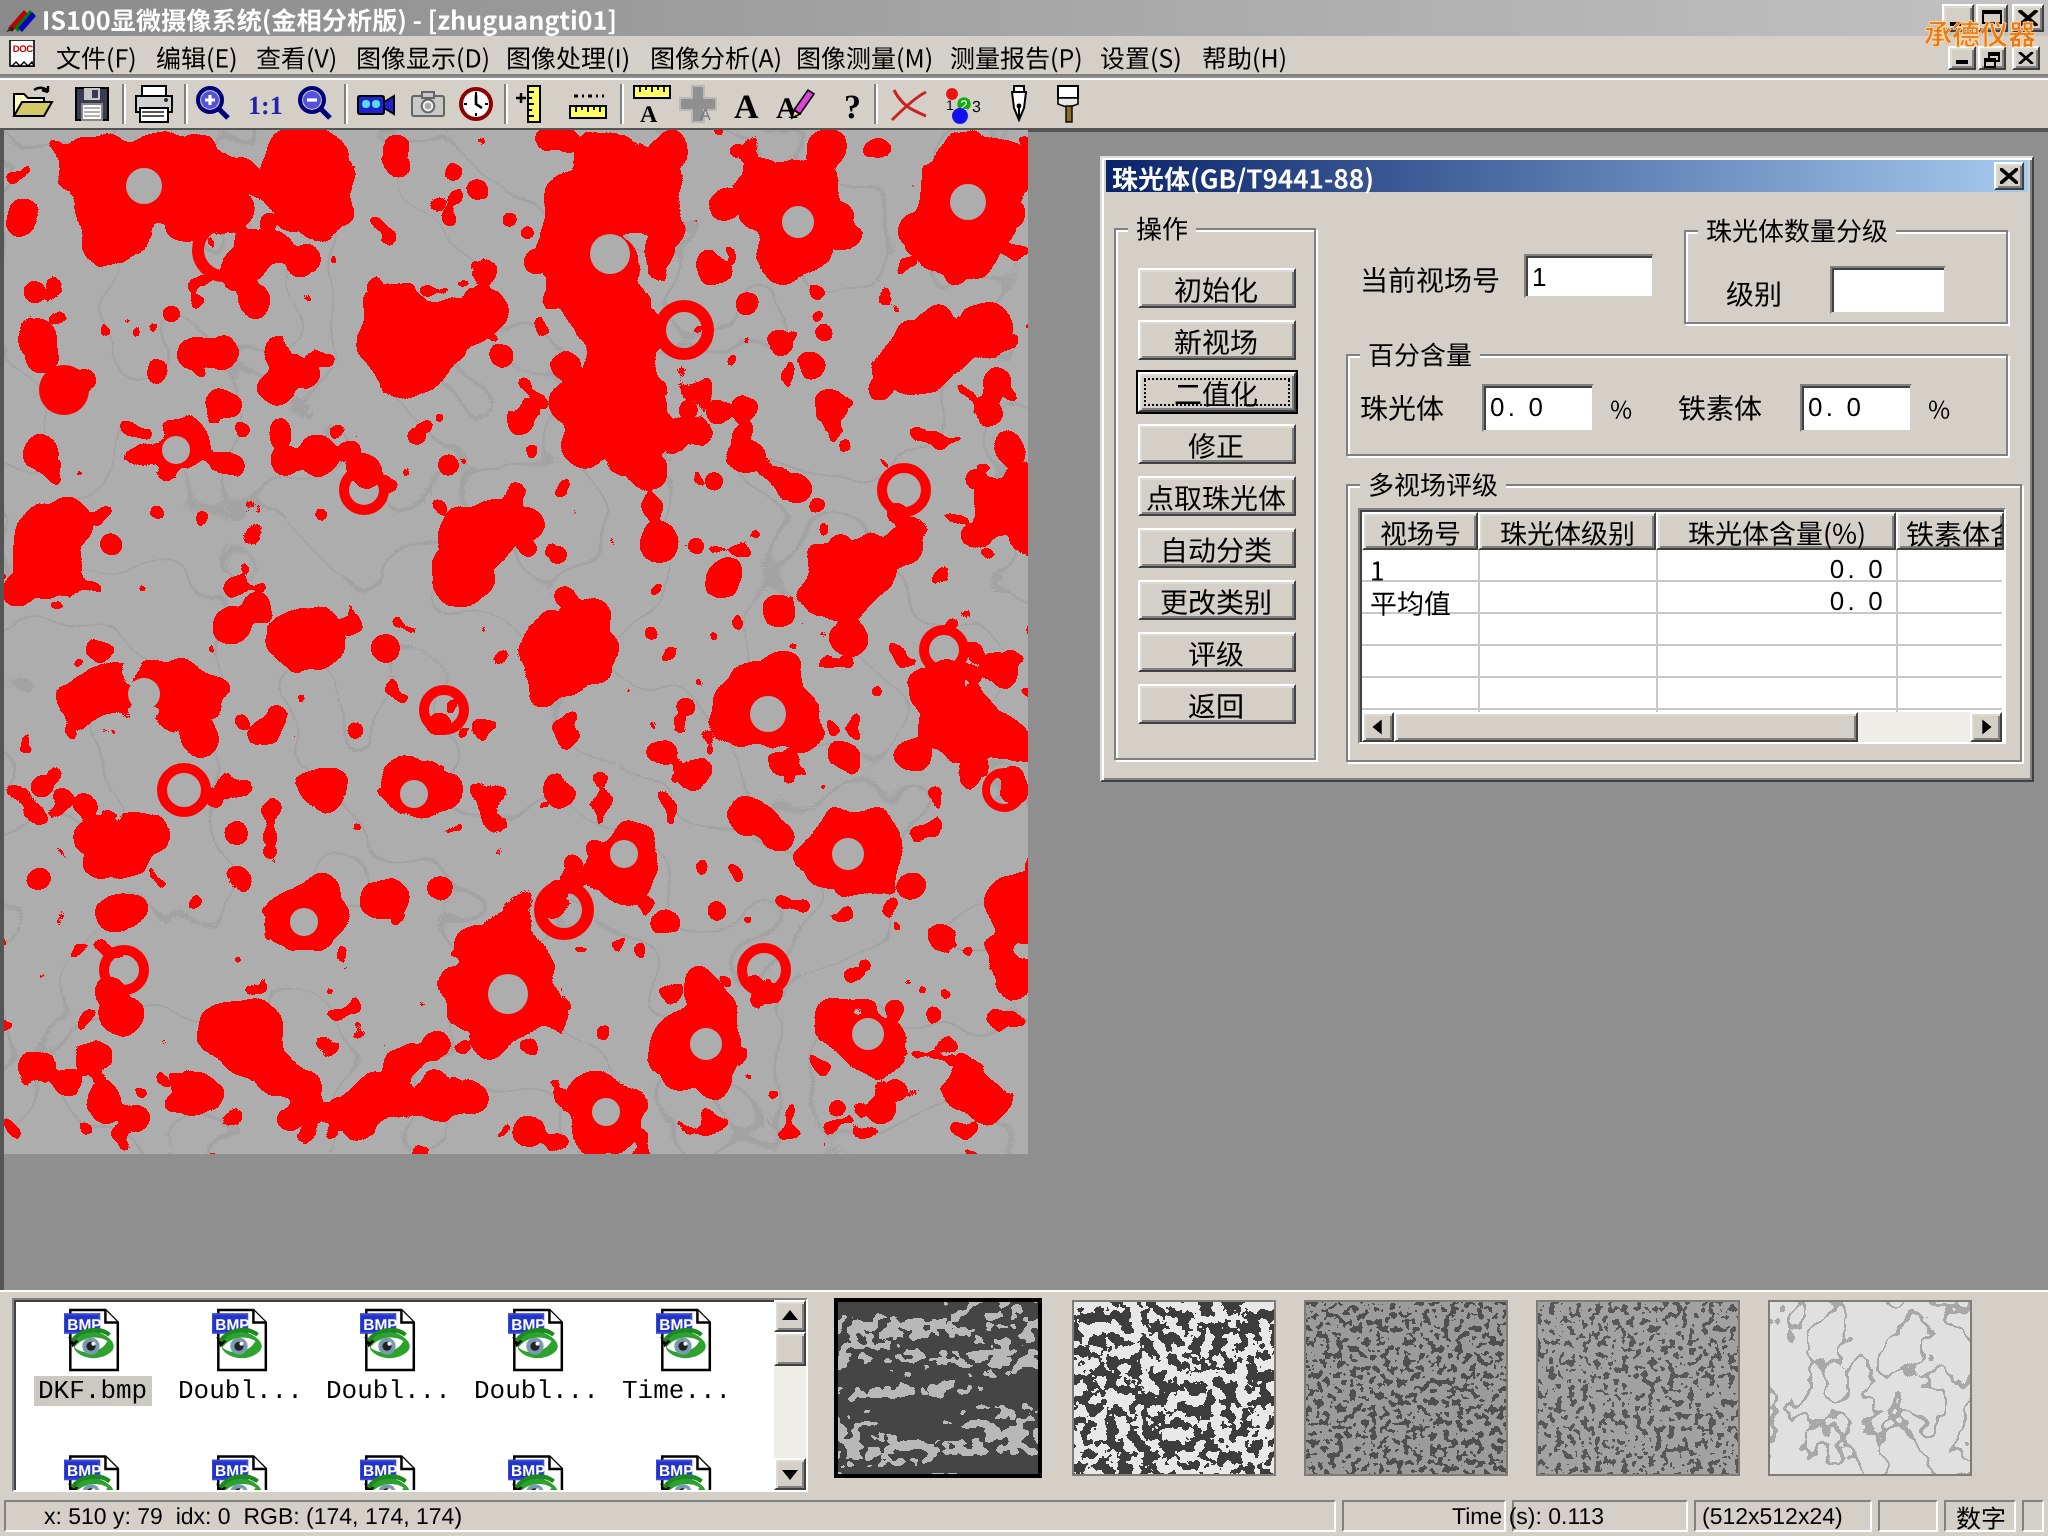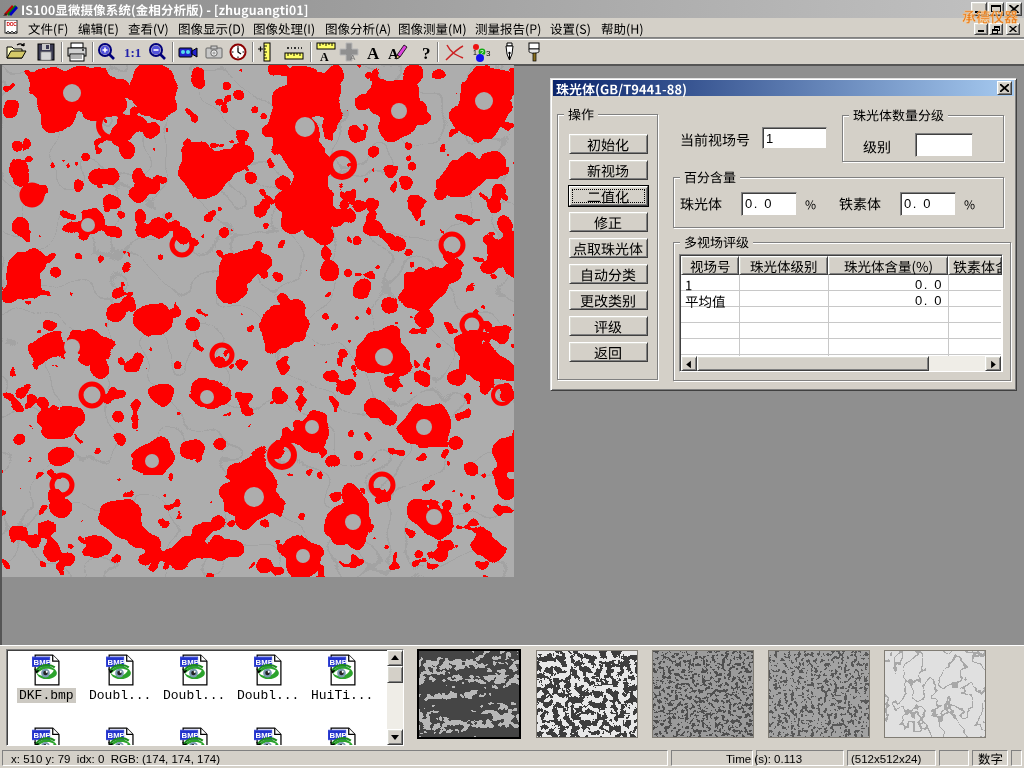--- a/index.html
+++ b/index.html
@@ -757,21 +757,21 @@
 <svg class="abs" style="left:254px;top:654px" width="28" height="32" viewBox="0 0 27 31">
     <use href="#bmpic"></use>
   </svg>
 <div class="abs" style="left:235px;top:688px;padding:0 2px;font-family:'Liberation Mono',monospace;font-size:13px;color:#000">Doubl...</div>
 <svg class="abs" style="left:254px;top:727px" width="28" height="18" viewBox="0 0 27 17">
     <use href="#bmpic"></use>
   </svg>
 <svg class="abs" style="left:328px;top:654px" width="28" height="32" viewBox="0 0 27 31">
     <use href="#bmpic"></use>
   </svg>
-<div class="abs" style="left:309px;top:688px;padding:0 2px;font-family:'Liberation Mono',monospace;font-size:13px;color:#000">HuiTi...</div>
+<div class="abs" style="left:309px;top:688px;padding:0 2px;font-family:'Liberation Mono',monospace;font-size:13px;color:#000">Time...</div>
 <svg class="abs" style="left:328px;top:727px" width="28" height="18" viewBox="0 0 27 17">
     <use href="#bmpic"></use>
   </svg>
 <div class="abs" style="left:387px;top:650px;width:16px;height:95px;background:#efede7"></div>
 <div class="abs btn" style="left:387px;top:650px;width:16px;height:16px"><svg width="14" height="14" viewBox="0 0 14 14">
       <path d="M3 9 L7 4 L11 9 Z" fill="#000"></path>
     </svg></div>
 <div class="abs btn" style="left:387px;top:666px;width:16px;height:17px"></div>
 <div class="abs btn" style="left:387px;top:729px;width:16px;height:16px"><svg width="14" height="14" viewBox="0 0 14 14">
       <path d="M3 5 L7 10 L11 5 Z" fill="#000"></path>
@@ -866,17 +866,17 @@
     <rect x="0.5" y="0.5" width="101" height="87" fill="none" stroke="#807c74"></rect>
   </svg>
 <div class="abs" style="left:0;top:748px;width:1024px;height:20px;background:#d4d0c8"></div>
 <div class="abs panel" style="left:2px;top:750px;width:666px;height:16px"></div>
 <div class="abs panel" style="left:671px;top:750px;width:82px;height:16px"></div>
 <div class="abs panel" style="left:756px;top:750px;width:88px;height:16px"></div>
 <div class="abs panel" style="left:847px;top:750px;width:89px;height:16px"></div>
 <div class="abs panel" style="left:939px;top:750px;width:30px;height:16px"></div>
 <div class="abs panel" style="left:972px;top:750px;width:36px;height:16px"></div>
 <div class="abs panel" style="left:1011px;top:750px;width:11px;height:16px"></div>
-<div class="abs" style="left:11px;top:753px;font-size:11.5px;color:#000">x: 510 y: 79&nbsp;&nbsp;idx: 0&nbsp;&nbsp;RGB: (174, 174, 174)</div>
+<div class="abs" style="left:22px;top:753px;font-size:11.5px;color:#000">x: 510 y: 79&nbsp;&nbsp;idx: 0&nbsp;&nbsp;RGB: (174, 174, 174)</div>
 <div class="abs" style="left:726px;top:753px;font-size:11.5px;color:#000">Time (s): 0.113</div>
 <div class="abs" style="left:851px;top:753px;font-size:11.5px;color:#000">(512x512x24)</div>
 <svg style="position:absolute;left:978px;top:751px;overflow:visible" width="27" height="17">
     <path transform="translate(0,12.8)" d="M5.5 -10.3C5.3 -9.8 4.9 -9.0 4.6 -8.6L5.2 -8.3C5.5 -8.7 6.0 -9.3 6.3 -9.9ZM1.1 -9.9C1.4 -9.4 1.8 -8.7 1.9 -8.3L2.6 -8.6C2.5 -9.0 2.1 -9.7 1.8 -10.2ZM5.1 -3.2C4.8 -2.6 4.4 -2.1 4.0 -1.6C3.5 -1.8 3.0 -2.1 2.5 -2.2C2.7 -2.6 2.9 -2.9 3.1 -3.2ZM1.4 -1.9C2.0 -1.7 2.7 -1.4 3.3 -1.0C2.5 -0.5 1.5 -0.1 0.5 0.2C0.7 0.4 0.9 0.7 1.0 0.9C2.1 0.6 3.2 0.1 4.1 -0.6C4.5 -0.4 4.9 -0.1 5.2 0.1L5.8 -0.5C5.5 -0.7 5.1 -1.0 4.7 -1.2C5.4 -1.9 5.9 -2.8 6.2 -3.9L5.7 -4.1L5.5 -4.0H3.5L3.8 -4.7L2.9 -4.8C2.8 -4.6 2.7 -4.3 2.6 -4.0H0.9V-3.2H2.2C1.9 -2.8 1.6 -2.3 1.4 -1.9ZM3.2 -10.5V-8.2H0.6V-7.4H2.9C2.3 -6.6 1.4 -5.8 0.5 -5.4C0.7 -5.3 0.9 -4.9 1.0 -4.7C1.8 -5.1 2.6 -5.8 3.2 -6.6V-5.1H4.1V-6.8C4.7 -6.3 5.5 -5.7 5.8 -5.4L6.3 -6.1C6.0 -6.3 4.9 -7.0 4.3 -7.4H6.6V-8.2H4.1V-10.5ZM7.9 -10.4C7.6 -8.2 7.0 -6.1 6.0 -4.8C6.2 -4.7 6.6 -4.4 6.7 -4.2C7.1 -4.7 7.3 -5.2 7.6 -5.8C7.9 -4.6 8.2 -3.5 8.7 -2.5C8.0 -1.3 7.0 -0.4 5.6 0.3C5.8 0.5 6.1 0.8 6.2 1.0C7.4 0.4 8.4 -0.5 9.1 -1.6C9.8 -0.6 10.5 0.3 11.5 0.9C11.7 0.7 11.9 0.3 12.2 0.2C11.1 -0.4 10.3 -1.3 9.6 -2.5C10.3 -3.8 10.7 -5.3 11.0 -7.2H11.9V-8.1H8.3C8.5 -8.8 8.6 -9.5 8.7 -10.3ZM10.1 -7.2C9.9 -5.8 9.6 -4.5 9.2 -3.5C8.7 -4.6 8.3 -5.9 8.1 -7.2Z M18.2 -4.5V-3.8H13.4V-2.9H18.2V-0.2C18.2 0.0 18.2 0.1 18.0 0.1C17.7 0.1 16.9 0.1 16.1 0.1C16.2 0.3 16.4 0.7 16.5 1.0C17.6 1.0 18.2 1.0 18.6 0.8C19.1 0.7 19.2 0.4 19.2 -0.2V-2.9H24.1V-3.8H19.2V-4.2C20.3 -4.8 21.5 -5.7 22.2 -6.5L21.6 -6.9L21.4 -6.9H15.4V-6.0H20.4C19.8 -5.5 19.0 -4.9 18.2 -4.5ZM17.8 -10.3C18.0 -10.0 18.3 -9.6 18.4 -9.2H13.5V-6.6H14.4V-8.3H23.0V-6.6H24.0V-9.2H19.5C19.4 -9.6 19.0 -10.2 18.7 -10.6Z" fill="#000"></path>
   </svg>
 </body></html>

